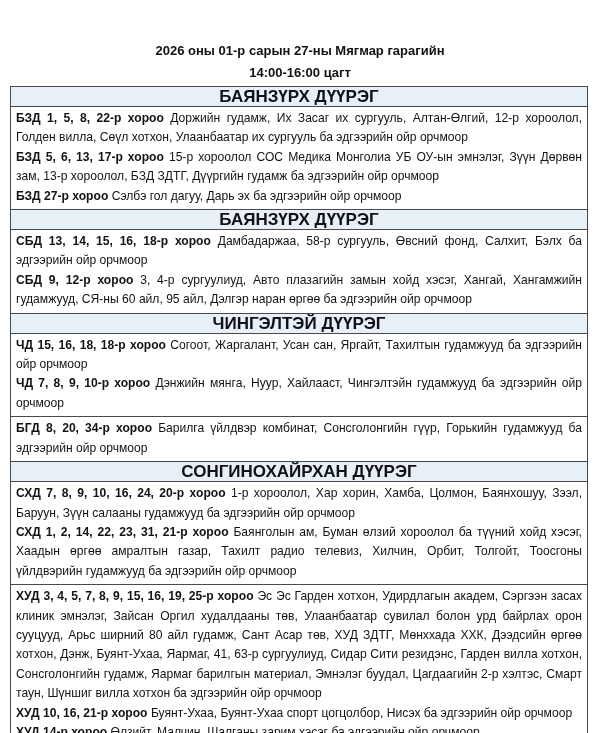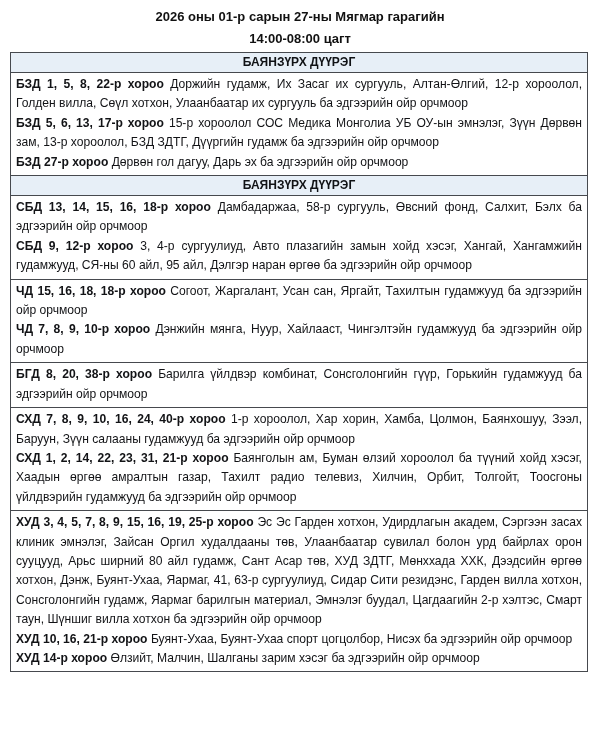--- a/index.html
+++ b/index.html
@@ -12,41 +12,41 @@
     height: 733px;
     overflow: hidden;
     font-family: "Liberation Sans", sans-serif;
     color: #000000;
   }
   .doc {
     width: 600px;
   }
   .title-block {
     text-align: center;
-    padding-top: 6px;
+    margin-top: 40px;
   }
   .title-line {
     font-weight: bold;
     font-size: 13px;
     line-height: 22px;
     color: #111111;
   }
   table.schedule {
     border-collapse: collapse;
     table-layout: fixed;
     width: 578px;
     margin: 2px 0 0 10px;
   }
   table.schedule td {
     border: 1.5px solid #46494e;
   }
   td.district-header {
     background: #e7eff7;
     font-weight: bold;
-    font-size: 12px;
+    font-size: 17px;
     text-align: center;
     line-height: 15px;
     padding: 2px 4px;
     color: #101215;
   }
   td.district-body {
     background: #ffffff;
     padding: 2px 5px 3px 5px;
     vertical-align: top;
   }
@@ -60,57 +60,63 @@
   p.area-row b {
     font-weight: bold;
   }
 </style>
 </head>
 <body>
 
 <div class="doc">
   <div class="title-block">
     <div class="title-line">2026 оны 01-р сарын 27-ны Мягмар гарагийн</div>
-    <div class="title-line">14:00-08:00 цагт</div>
+    <div class="title-line">14:00-16:00 цагт</div>
   </div>
   <table class="schedule">
     <tbody id="table-body">
         <tr>
           <td class="district-header">БАЯНЗҮРХ ДҮҮРЭГ</td>
         </tr>
         <tr>
           <td class="district-body">
             <p class="area-row"><b>БЗД 1, 5, 8, 22-р хороо</b> <span>Доржийн гудамж, Их Засаг их сургууль, Алтан-Өлгий, 12-р хороолол, Голден вилла, Сөүл хотхон, Улаанбаатар их сургууль ба эдгээрийн ойр орчмоор</span></p>
             <p class="area-row"><b>БЗД 5, 6, 13, 17-р хороо</b> <span>15-р хороолол СОС Медика Монголиа УБ ОУ-ын эмнэлэг, Зүүн Дөрвөн зам, 13-р хороолол, БЗД ЗДТГ, Дүүргийн гудамж ба эдгээрийн ойр орчмоор</span></p>
-            <p class="area-row"><b>БЗД 27-р хороо</b> <span>Дөрвөн гол дагуу, Дарь эх ба эдгээрийн ойр орчмоор</span></p>
+            <p class="area-row"><b>БЗД 27-р хороо</b> <span>Сэлбэ гол дагуу, Дарь эх ба эдгээрийн ойр орчмоор</span></p>
           </td>
         </tr>
         <tr>
           <td class="district-header">БАЯНЗҮРХ ДҮҮРЭГ</td>
         </tr>
         <tr>
           <td class="district-body">
             <p class="area-row"><b>СБД 13, 14, 15, 16, 18-р хороо</b> <span>Дамбадаржаа, 58-р сургууль, Өвсний фонд, Салхит, Бэлх ба эдгээрийн ойр орчмоор</span></p>
             <p class="area-row"><b>СБД 9, 12-р хороо</b> <span>3, 4-р сургуулиуд, Авто плазагийн замын хойд хэсэг, Хангай, Хангамжийн гудамжууд, СЯ-ны 60 айл, 95 айл, Дэлгэр наран өргөө ба эдгээрийн ойр орчмоор</span></p>
           </td>
         </tr>
         <tr>
+          <td class="district-header">ЧИНГЭЛТЭЙ ДҮҮРЭГ</td>
+        </tr>
+        <tr>
           <td class="district-body">
             <p class="area-row"><b>ЧД 15, 16, 18, 18-р хороо</b> <span>Согоот, Жаргалант, Усан сан, Яргайт, Тахилтын гудамжууд ба эдгээрийн ойр орчмоор</span></p>
             <p class="area-row"><b>ЧД 7, 8, 9, 10-р хороо</b> <span>Дэнжийн мянга, Нуур, Хайлааст, Чингэлтэйн гудамжууд ба эдгээрийн ойр орчмоор</span></p>
           </td>
         </tr>
         <tr>
           <td class="district-body">
-            <p class="area-row"><b>БГД 8, 20, 38-р хороо</b> <span>Барилга үйлдвэр комбинат, Сонсголонгийн гүүр, Горькийн гудамжууд ба эдгээрийн ойр орчмоор</span></p>
+            <p class="area-row"><b>БГД 8, 20, 34-р хороо</b> <span>Барилга үйлдвэр комбинат, Сонсголонгийн гүүр, Горькийн гудамжууд ба эдгээрийн ойр орчмоор</span></p>
           </td>
         </tr>
         <tr>
+          <td class="district-header">СОНГИНОХАЙРХАН ДҮҮРЭГ</td>
+        </tr>
+        <tr>
           <td class="district-body">
-            <p class="area-row"><b>СХД 7, 8, 9, 10, 16, 24, 40-р хороо</b> <span>1-р хороолол, Хар хорин, Хамба, Цолмон, Баянхошуу, Зээл, Баруун, Зүүн салааны гудамжууд ба эдгээрийн ойр орчмоор</span></p>
+            <p class="area-row"><b>СХД 7, 8, 9, 10, 16, 24, 20-р хороо</b> <span>1-р хороолол, Хар хорин, Хамба, Цолмон, Баянхошуу, Зээл, Баруун, Зүүн салааны гудамжууд ба эдгээрийн ойр орчмоор</span></p>
             <p class="area-row"><b>СХД 1, 2, 14, 22, 23, 31, 21-р хороо</b> <span>Баянголын ам, Буман өлзий хороолол ба түүний хойд хэсэг, Хаадын өргөө амралтын газар, Тахилт радио телевиз, Хилчин, Орбит, Толгойт, Тоосгоны үйлдвэрийн гудамжууд ба эдгээрийн ойр орчмоор</span></p>
           </td>
         </tr>
         <tr>
           <td class="district-body">
             <p class="area-row"><b>ХУД 3, 4, 5, 7, 8, 9, 15, 16, 19, 25-р хороо</b> <span>Эс Эс Гарден хотхон, Удирдлагын академ, Сэргээн засах клиник эмнэлэг, Зайсан Оргил худалдааны төв, Улаанбаатар сувилал болон урд байрлах орон сууцууд, Арьс ширний 80 айл гудамж, Сант Асар төв, ХУД ЗДТГ, Мөнххада ХХК, Дээдсийн өргөө хотхон, Дэнж, Буянт-Ухаа, Яармаг, 41, 63-р сургуулиуд, Сидар Сити резидэнс, Гарден вилла хотхон, Сонсголонгийн гудамж, Яармаг барилгын материал, Эмнэлэг буудал, Цагдаагийн 2-р хэлтэс, Смарт таун, Шүншиг вилла хотхон ба эдгээрийн ойр орчмоор</span></p>
             <p class="area-row"><b>ХУД 10, 16, 21-р хороо</b> <span>Буянт-Ухаа, Буянт-Ухаа спорт цогцолбор, Нисэх ба эдгээрийн ойр орчмоор</span></p>
             <p class="area-row"><b>ХУД 14-р хороо</b> <span>Өлзийт, Малчин, Шалганы зарим хэсэг ба эдгээрийн ойр орчмоор</span></p>
           </td>
         </tr>

